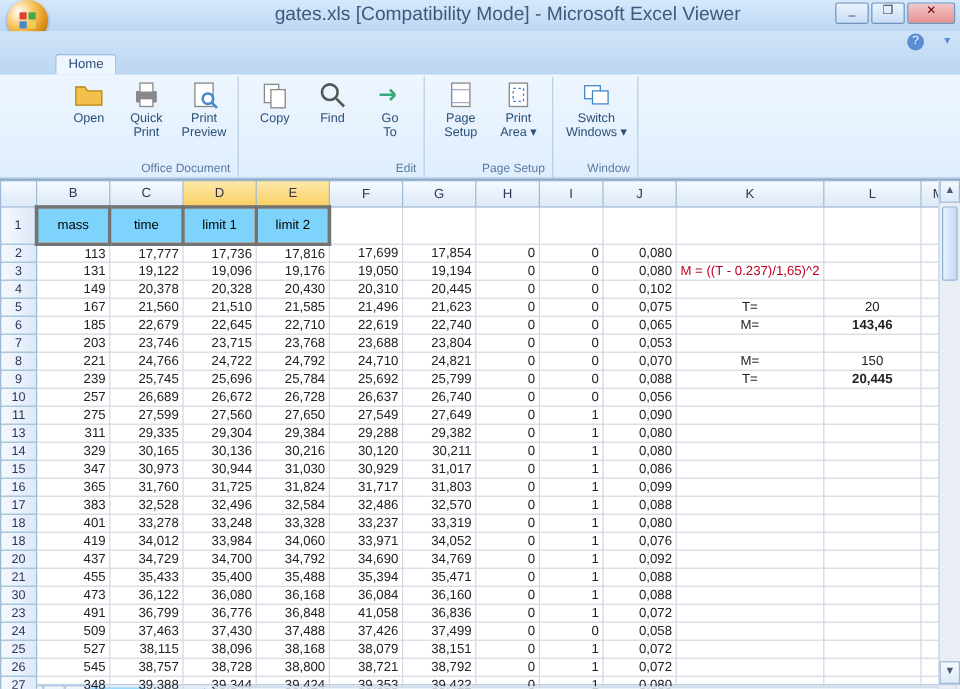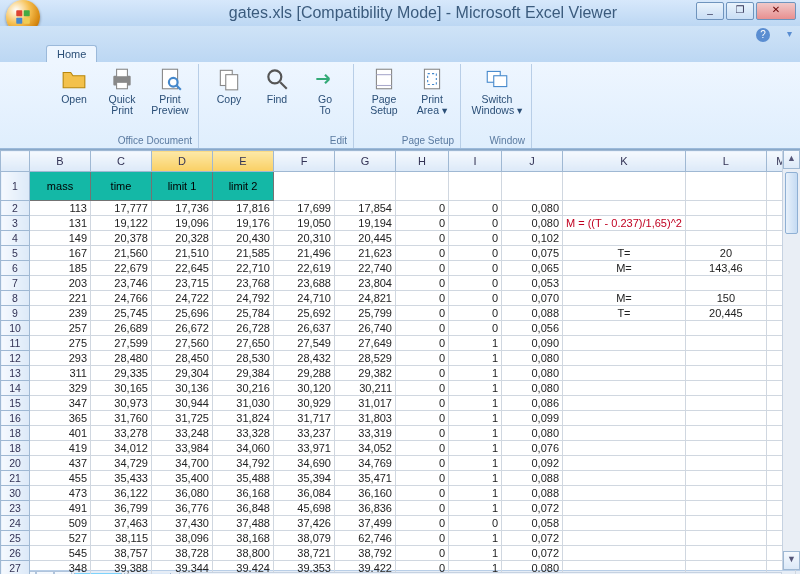--- a/index.html
+++ b/index.html
@@ -24,26 +24,26 @@
 .rbtn .ic{width:26px;height:26px;margin-bottom:2px}
 .group .gl{font-size:10px;color:#5a7aa0;text-align:right;padding:1px 0 2px}
 
 .gridwrap{position:relative;background:#fff;height:420px;border-top:1px solid #8aa8c8}
 table{border-collapse:collapse;table-layout:fixed;font-size:11px}
 .corner{width:26px;height:18px;background:linear-gradient(#f5f9fe,#dce9f8);border:1px solid #9fb8d3}
 th.ch{height:18px;background:linear-gradient(#f5f9fe,#dce9f8);border:1px solid #9fb8d3;color:#335;font-weight:normal;font-size:11px}
 th.ch.sel{background:linear-gradient(#fde9a8,#f9cf63)}
 th.rh{width:26px;background:linear-gradient(90deg,#f5f9fe,#dce9f8);border:1px solid #9fb8d3;color:#335;font-weight:normal;font-size:10.5px;text-align:center}
 td{border:1px solid #d0d7e0;height:13.1px;padding:0 3px;text-align:right;white-space:nowrap;overflow:hidden}
-tr.hdr td{height:28px;background:#14b8a6;color:#000;text-align:center;font-weight:normal;border:1px solid #737373}
+tr.hdr td{height:28px;background:#7dd3fc;color:#000;text-align:center;font-weight:normal;border:3px solid #737373}
 tr.hdr td.nohdr{background:#fff;border:1px solid #d0d7e0}
 td.lt{text-align:right}
 td.ct{text-align:center}
 td.red{color:#c00020}
-td.bold{font-weight:normal}
+td.bold{font-weight:bold}
 .vscroll{position:absolute;right:0;top:0;width:17px;bottom:0;background:#e9eef5;border-left:1px solid #c6d2e1}
 .vscroll .thumb{position:absolute;left:2px;right:2px;top:22px;height:60px;background:linear-gradient(90deg,#e8f1fb,#c5dbf3);border:1px solid #8fb0d4;border-radius:2px}
 .vscroll .ar{position:absolute;left:0;right:0;height:17px;background:linear-gradient(#f5f9fe,#dce9f8);border:1px solid #9fb8d3;text-align:center;font-size:9px;line-height:15px;color:#557}
 
 .sheetbar{height:18px;background:#e6edf6;display:flex;align-items:center;border-top:1px solid #b8cee7;font-size:10px}
 .sheetnav{display:flex}
 .sheetnav div{width:16px;height:16px;border:1px solid #b0c4dc;background:linear-gradient(#f5f9fe,#dce9f8);text-align:center;line-height:14px;font-size:9px;color:#557}
 .sheettab{padding:1px 10px;border:1px solid #9fb8d3;border-top:none;background:#7dd3fc;margin-left:2px;border-radius:0 0 3px 3px}
 .sheettab.inact{background:#dce9f8;color:#557}
 .hscroll{flex:1;margin:0 18px 0 8px;height:14px;background:#eef3fa;border:1px solid #c6d2e1;position:relative}
@@ -347,35 +347,20 @@
           <td class="">27,549</td>
           <td class="">27,649</td>
           <td class="">0</td>
           <td class="">1</td>
           <td class="">0,090</td>
           <td class="ct"></td>
           <td class="ct"></td>
           <td class=""></td>
         </tr>
         <tr>
-          <th class="rh">12</th>
-          <td class="">293</td>
-          <td class="">28,480</td>
-          <td class="">28,450</td>
-          <td class="">28,530</td>
-          <td class="">28,432</td>
-          <td class="">28,529</td>
-          <td class="">0</td>
-          <td class="">1</td>
-          <td class="">0,080</td>
-          <td class="ct"></td>
-          <td class="ct"></td>
-          <td class=""></td>
-        </tr>
-        <tr>
           <th class="rh">13</th>
           <td class="">311</td>
           <td class="">29,335</td>
           <td class="">29,304</td>
           <td class="">29,384</td>
           <td class="">29,288</td>
           <td class="">29,382</td>
           <td class="">0</td>
           <td class="">1</td>
           <td class="">0,080</td>
@@ -422,20 +407,35 @@
           <td class="">31,717</td>
           <td class="">31,803</td>
           <td class="">0</td>
           <td class="">1</td>
           <td class="">0,099</td>
           <td class="ct"></td>
           <td class="ct"></td>
           <td class=""></td>
         </tr>
         <tr>
+          <th class="rh">17</th>
+          <td class="">383</td>
+          <td class="">32,528</td>
+          <td class="">32,496</td>
+          <td class="">32,584</td>
+          <td class="">32,486</td>
+          <td class="">32,570</td>
+          <td class="">0</td>
+          <td class="">1</td>
+          <td class="">0,088</td>
+          <td class="ct"></td>
+          <td class="ct"></td>
+          <td class=""></td>
+        </tr>
+        <tr>
           <th class="rh">18</th>
           <td class="">401</td>
           <td class="">33,278</td>
           <td class="">33,248</td>
           <td class="">33,328</td>
           <td class="">33,237</td>
           <td class="">33,319</td>
           <td class="">0</td>
           <td class="">1</td>
           <td class="">0,080</td>
@@ -502,21 +502,21 @@
           <td class="ct"></td>
           <td class="ct"></td>
           <td class=""></td>
         </tr>
         <tr>
           <th class="rh">23</th>
           <td class="">491</td>
           <td class="">36,799</td>
           <td class="">36,776</td>
           <td class="">36,848</td>
-          <td class="">45,698</td>
+          <td class="">41,058</td>
           <td class="">36,836</td>
           <td class="">0</td>
           <td class="">1</td>
           <td class="">0,072</td>
           <td class="ct"></td>
           <td class="ct"></td>
           <td class=""></td>
         </tr>
         <tr>
           <th class="rh">24</th>
@@ -533,21 +533,21 @@
           <td class="ct"></td>
           <td class=""></td>
         </tr>
         <tr>
           <th class="rh">25</th>
           <td class="">527</td>
           <td class="">38,115</td>
           <td class="">38,096</td>
           <td class="">38,168</td>
           <td class="">38,079</td>
-          <td class="">62,746</td>
+          <td class="">38,151</td>
           <td class="">0</td>
           <td class="">1</td>
           <td class="">0,072</td>
           <td class="ct"></td>
           <td class="ct"></td>
           <td class=""></td>
         </tr>
         <tr>
           <th class="rh">26</th>
           <td class="">545</td>

